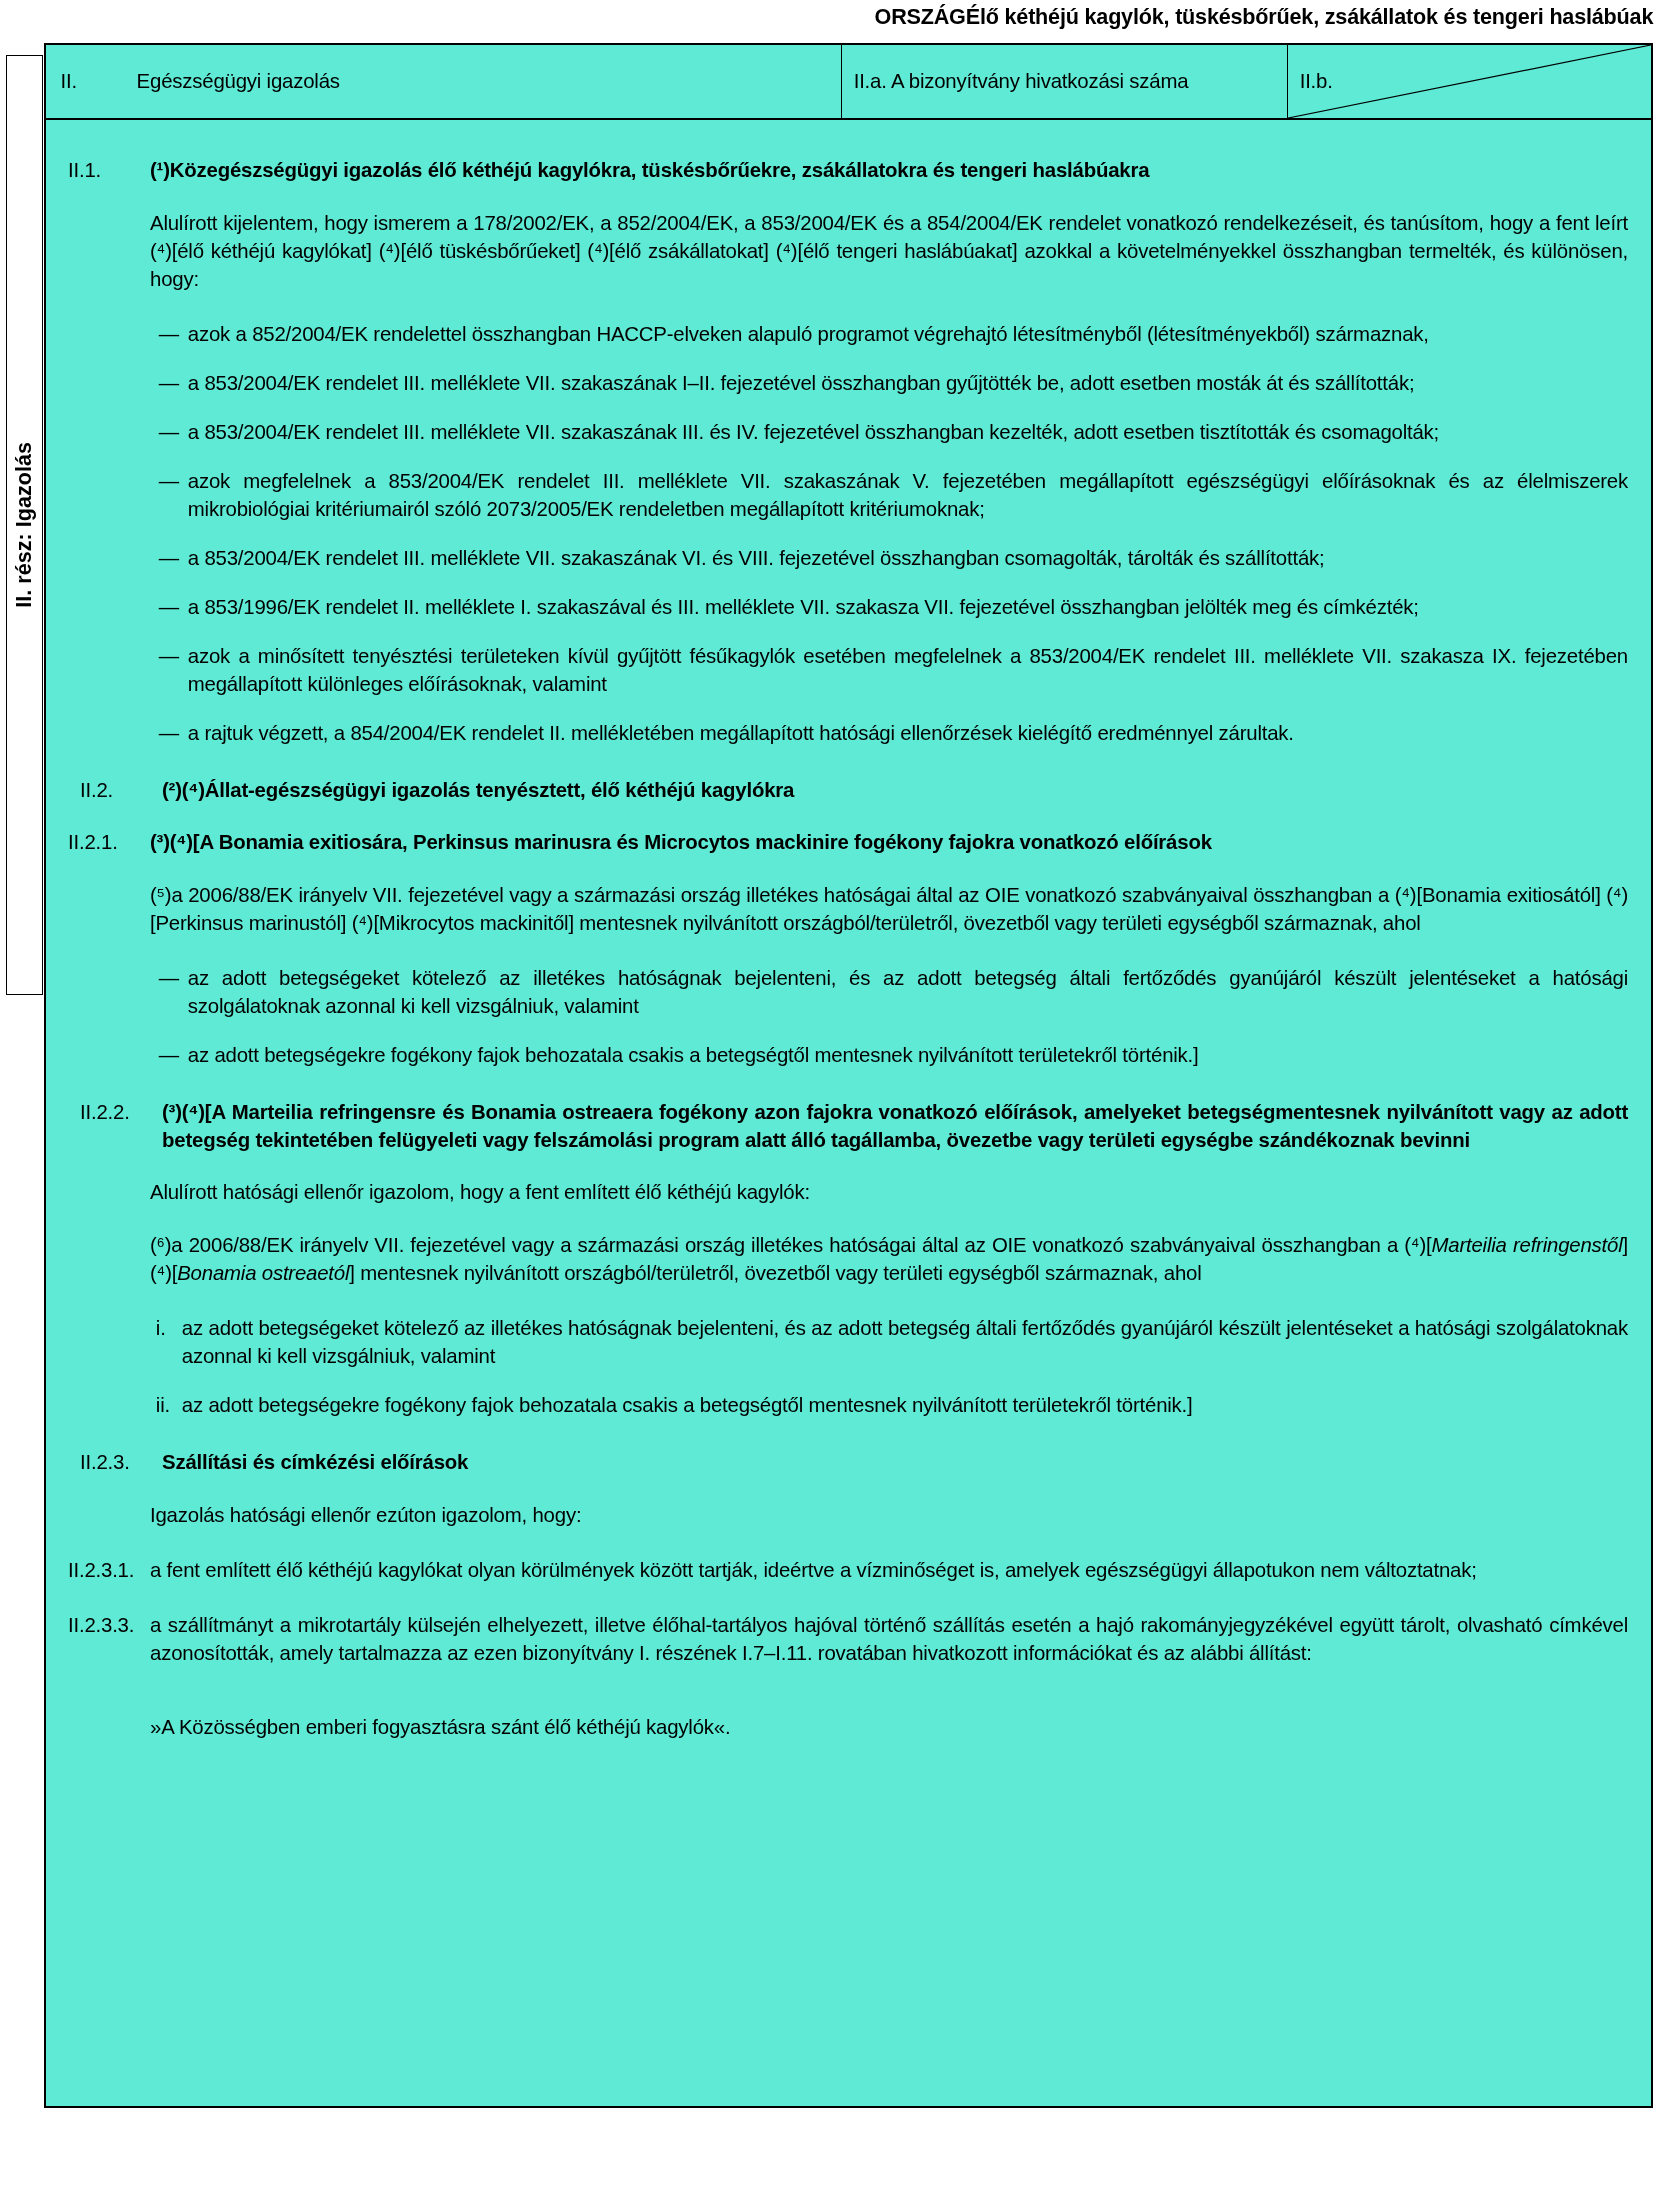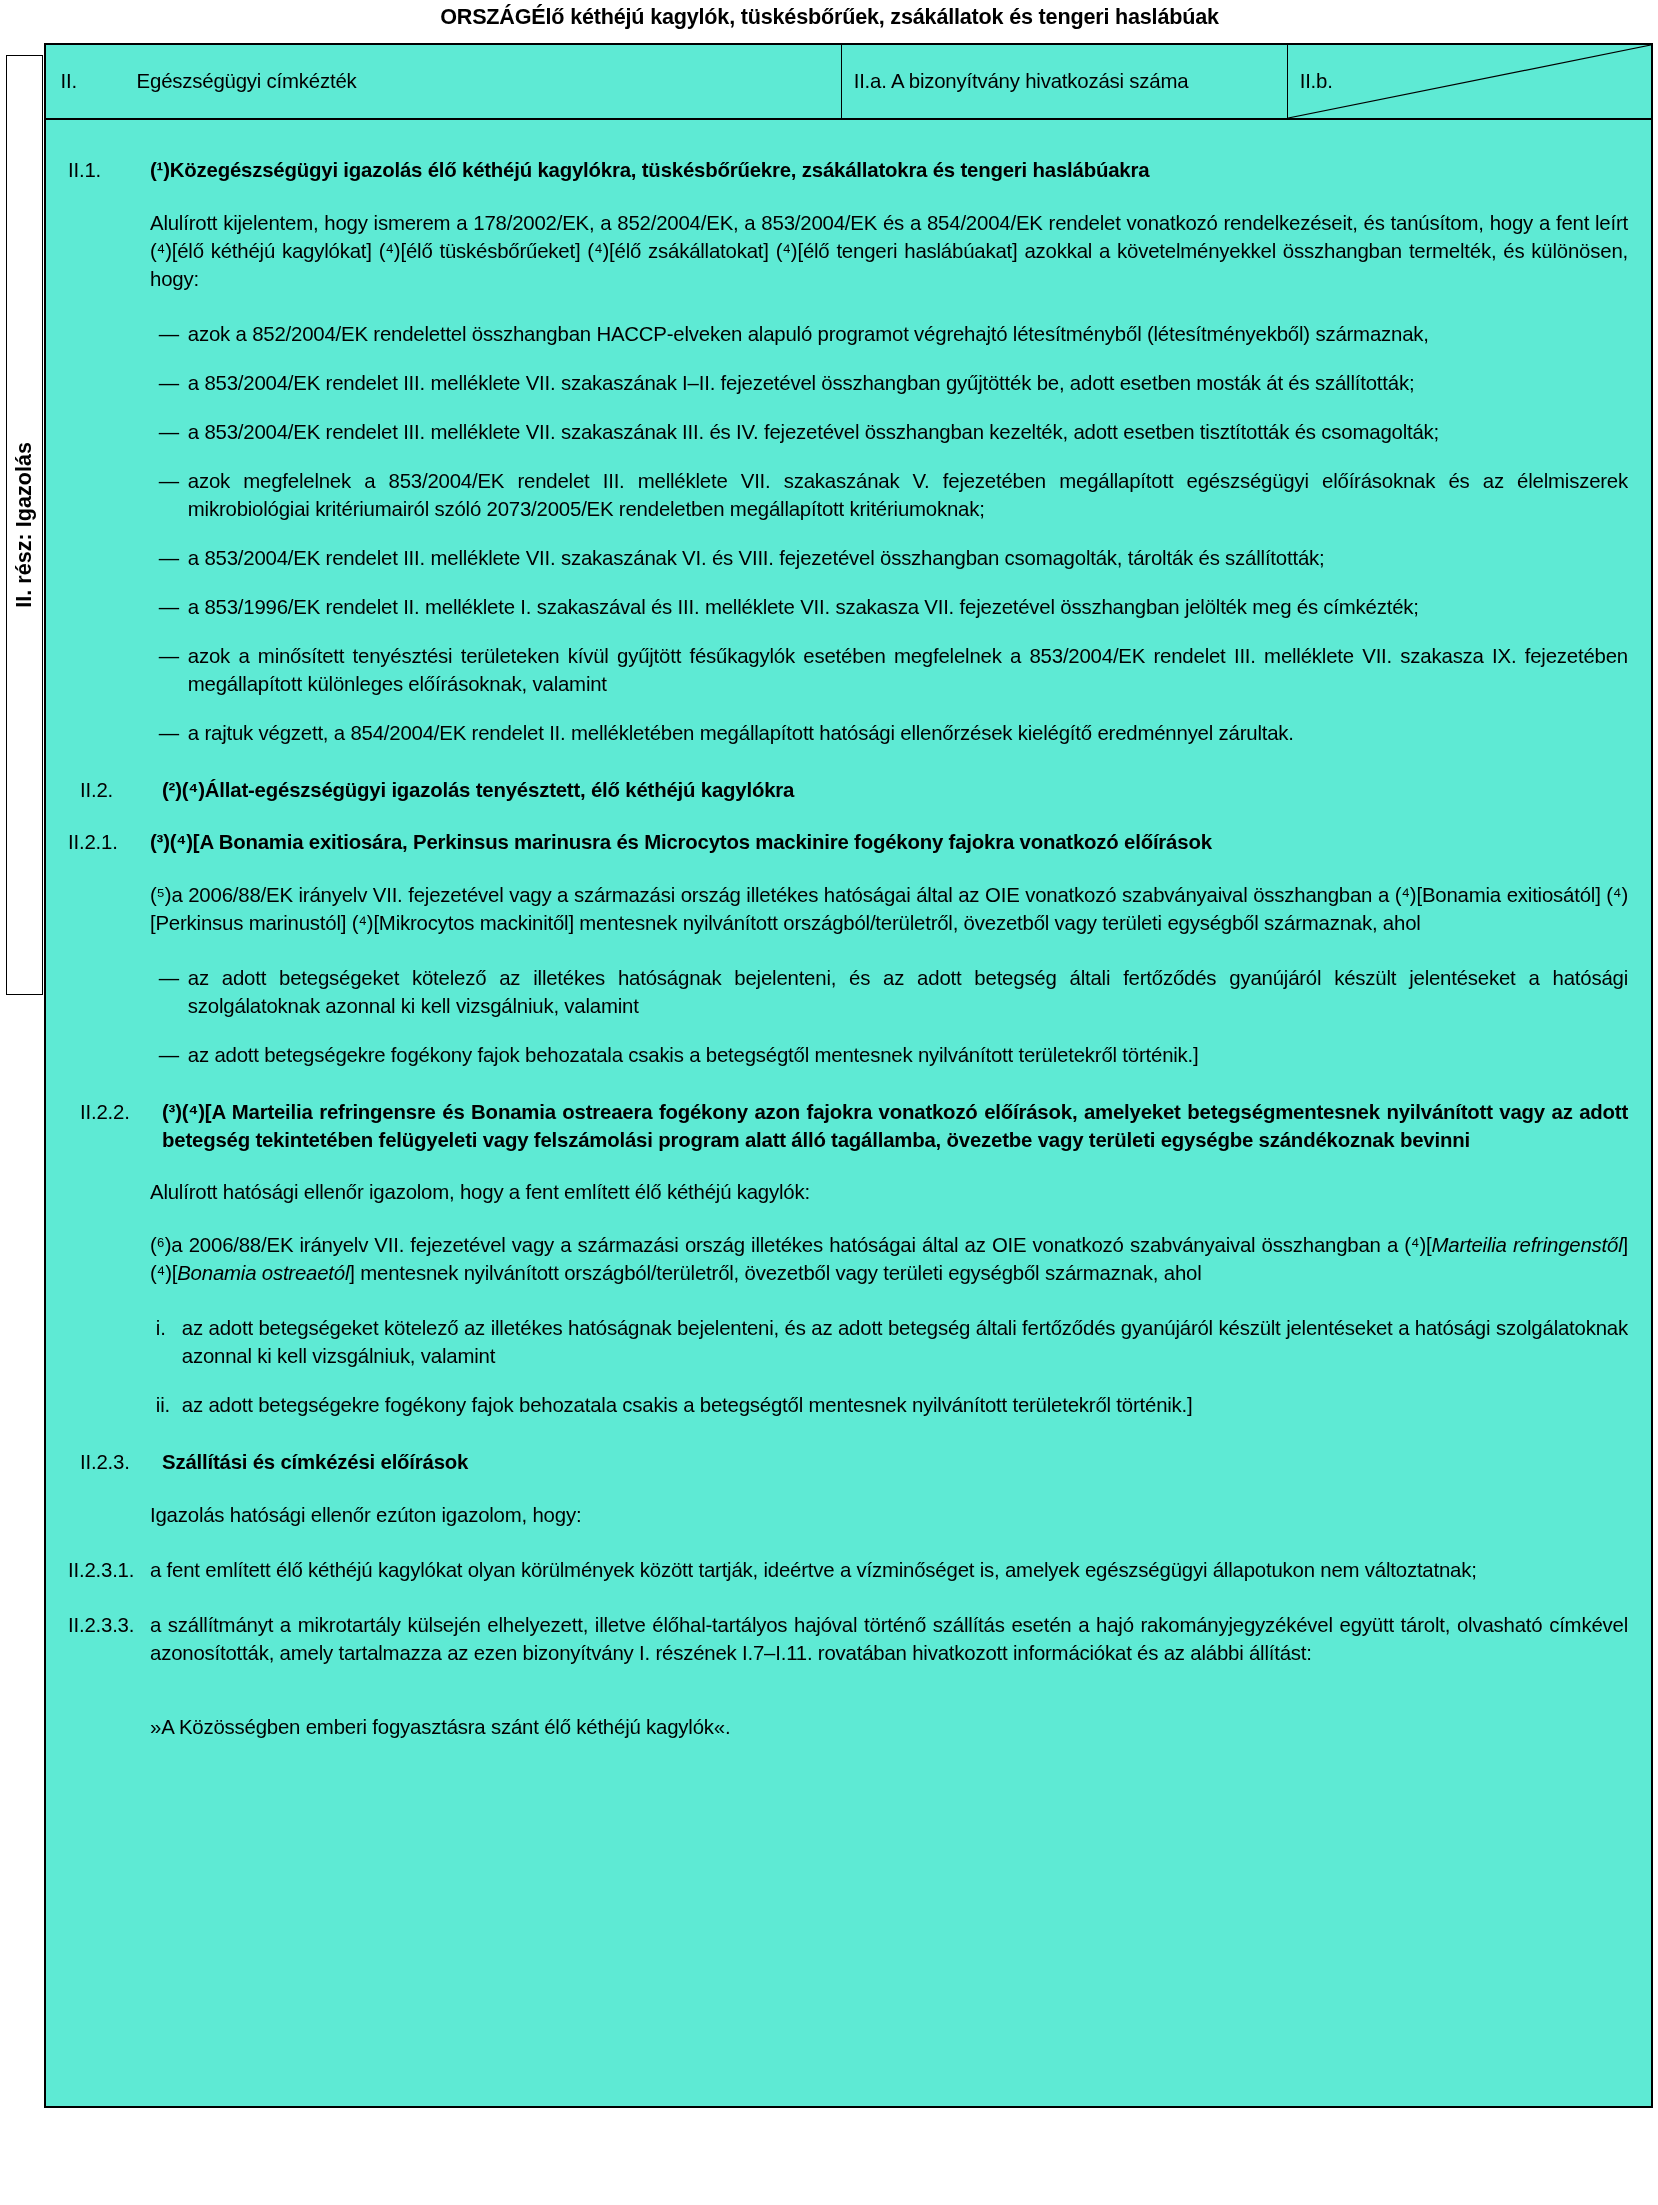--- a/index.html
+++ b/index.html
@@ -3,21 +3,21 @@
 <meta charset="utf-8">
 <style>
   html,body{margin:0;padding:0;}
   body{
     width:1659px;height:2205px;position:relative;background:#ffffff;color:#000;
     font-family:"Liberation Sans","DejaVu Sans",sans-serif;
     font-size:20.4px;letter-spacing:-0.2px;
   }
   .top-header{
     position:absolute;top:3.5px;left:5.8px;right:5.8px;
-    display:flex;justify-content:center;align-items:flex-start;
+    display:flex;justify-content:flex-end;align-items:flex-start;
     font-weight:bold;font-size:21.6px;
   }
   .sidebar{
     position:absolute;left:5.8px;top:55px;width:37px;height:940px;
     border:1.8px solid #000;box-sizing:border-box;background:#fff;
     display:flex;align-items:center;justify-content:center;
   }
   .sidebar-text{
     writing-mode:vertical-rl;transform:rotate(180deg);
     font-weight:bold;font-size:21.6px;white-space:nowrap;letter-spacing:0;
@@ -61,21 +61,21 @@
 
 <div class="sidebar">
   <span class="sidebar-text">II. rész: Igazolás</span>
 </div>
 
 <div class="doc-table">
 
   <div class="cert-row">
     <div class="cert-cell cell1">
       <span class="numlab">II.</span>
-      <span>Egészségügyi címkézték</span>
+      <span>Egészségügyi igazolás</span>
     </div>
     <div class="cert-cell cell2">
       <span>II.a. A bizonyítvány hivatkozási száma</span>
     </div>
     <div class="cert-cell cell3">
       <svg class="diag" viewBox="0 0 100 100" preserveAspectRatio="none">
           <line x1="0" y1="100" x2="100" y2="0" stroke="#000" stroke-width="1.2" vector-effect="non-scaling-stroke"></line>
         </svg>
       <span class="lab">II.b.</span>
     </div>

